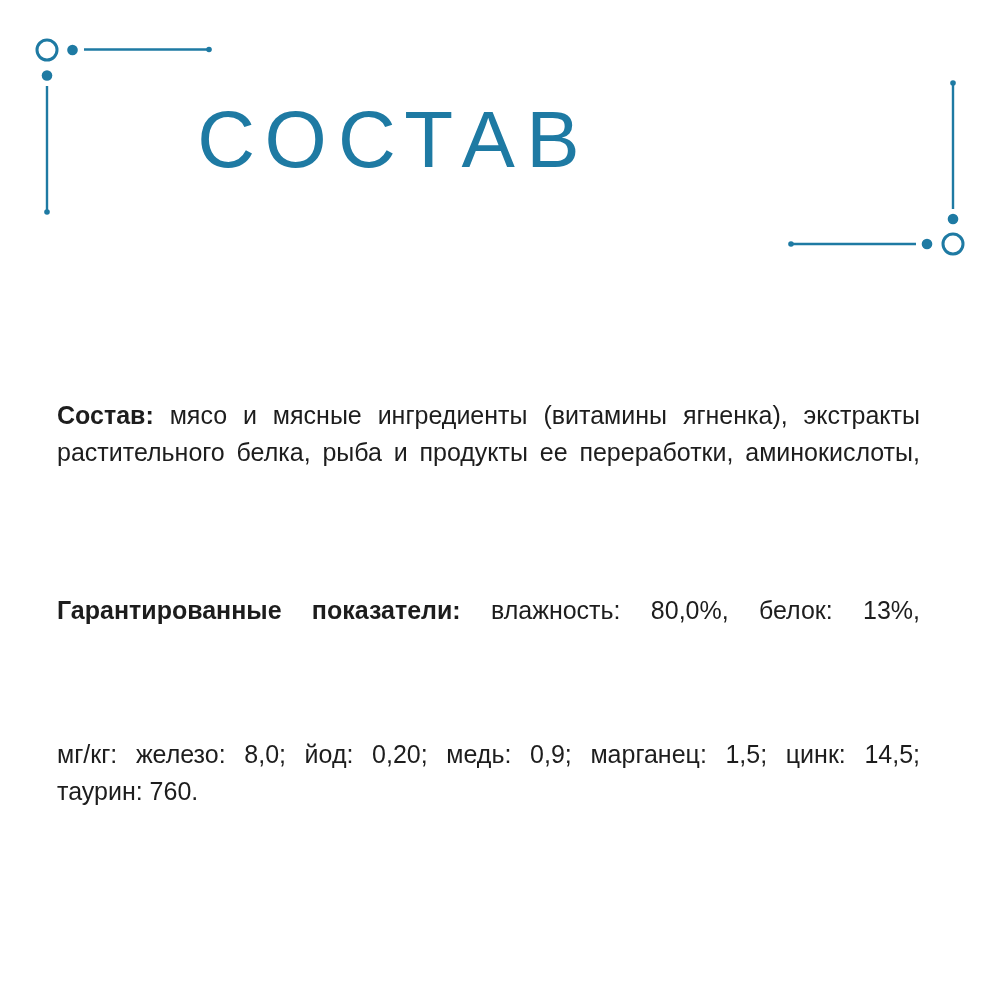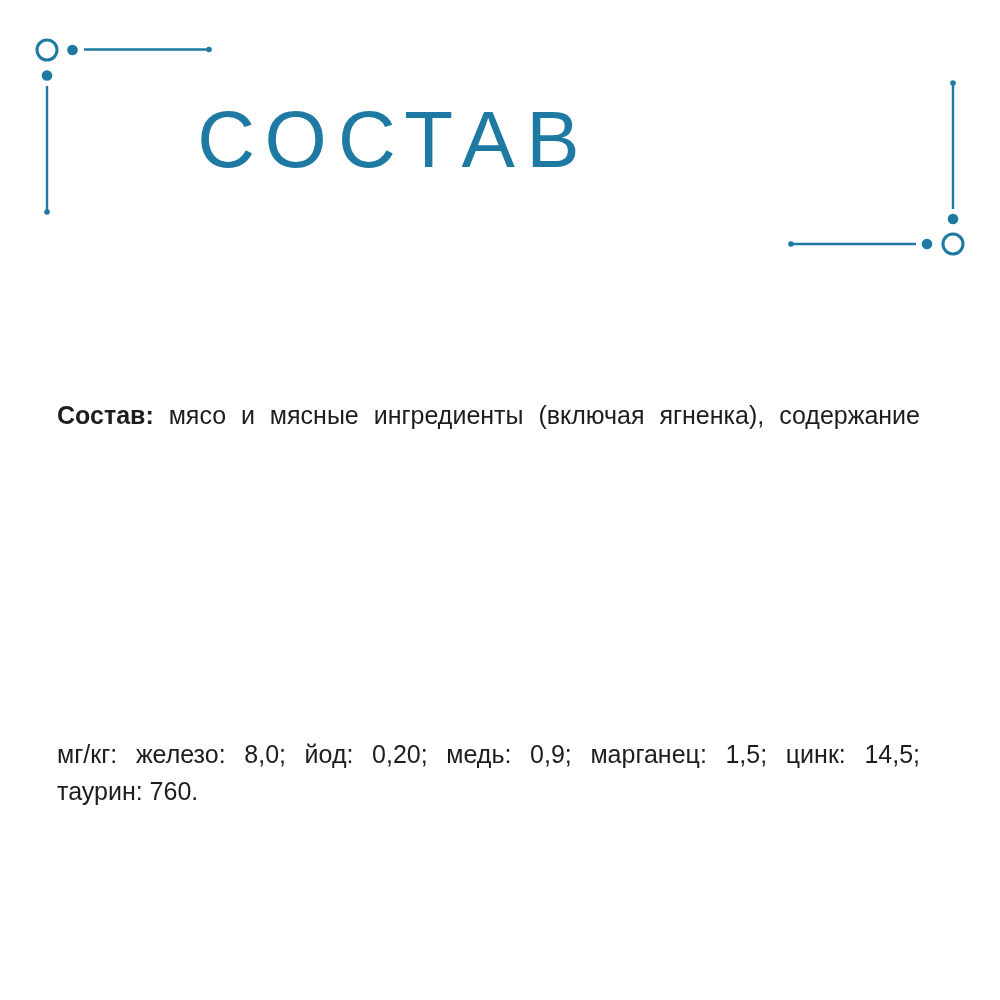--- a/index.html
+++ b/index.html
@@ -62,24 +62,26 @@
       <circle class="ring" cx="953" cy="244" r="10"></circle>
       <circle class="dot" cx="927" cy="244" r="5.3"></circle>
       <line class="ln" x1="791" y1="244" x2="916" y2="244"></line>
       <circle class="dot" cx="791" cy="244" r="2.8"></circle>
     </g>
   </svg>
 
   <h1 class="title">СОСТАВ</h1>
 
   <section class="para p1">
-    <p class="line"><strong class="lead">Состав:</strong><span> мясо и мясные ингредиенты (включая ягненка), содержание</span></p>
+    <p class="line"><strong class="lead">Состав:</strong><span> мясо и мясные ингредиенты (витамины ягненка), экстракты</span></p>
+    <p class="line">растительного белка, рыба и продукты ее переработки, аминокислоты,</p>
   </section>
 
   <section class="para p2">
+    <p class="line"><strong class="lead">Гарантированные показатели:</strong><span> влажность: 80,0%, белок: 13%,</span></p>
   </section>
 
   <section class="para p3">
     <p class="line">мг/кг: железо: 8,0; йод: 0,20; медь: 0,9; марганец: 1,5; цинк: 14,5;</p>
     <p class="line is-last">таурин: 760.</p>
   </section>
 
 </div>
 
 </body></html>

